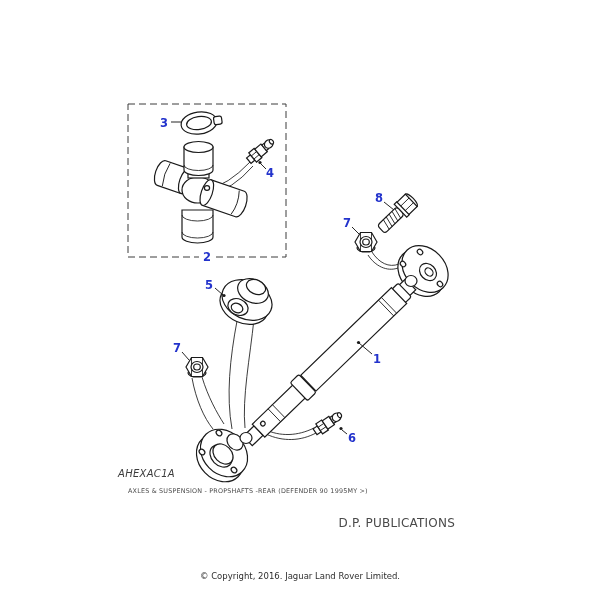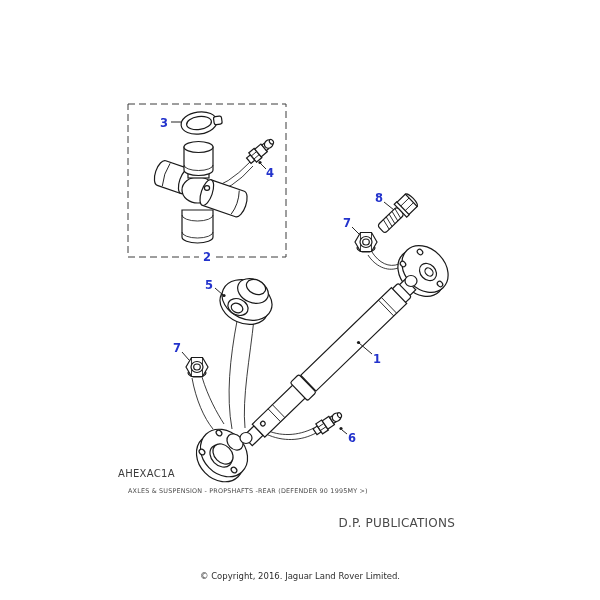--- a/index.html
+++ b/index.html
@@ -7,21 +7,21 @@
     width:600px;height:600px;background:#ffffff;position:relative;overflow:hidden;
     font-family:"DejaVu Sans","Liberation Sans",sans-serif;
   }
   svg{position:absolute;left:0;top:0;}
   .outline{fill:#ffffff;stroke:#1a1a1a;stroke-width:1.2;}
   .thin{fill:none;stroke:#1a1a1a;stroke-width:0.85;}
   .wire{fill:none;stroke:#1a1a1a;stroke-width:0.85;}
   .leader{stroke:#1a1a1a;stroke-width:0.95;}
   .callout{font-size:11.5px;font-weight:bold;fill:#2333cc;}
   .dot{fill:#1a1a1a;}
-  .code-label{position:absolute;left:118px;top:468px;font-size:10px;color:#3c3c3c;letter-spacing:.3px;}
+  .code-label{position:absolute;left:118px;top:468px;font-size:10px;color:#3c3c3c;letter-spacing:.3px;font-style:italic;}
   .footer-left{position:absolute;left:128px;top:487px;font-size:6.4px;color:#4a4a4a;letter-spacing:.2px;}
   .footer-right{position:absolute;right:145px;top:516px;font-size:12px;color:#4a4a4a;letter-spacing:.2px;}
   .copyright{position:absolute;left:0;top:571px;width:600px;text-align:center;font-size:8.5px;color:#2e2e2e;}
 </style>
 </head>
 <body>
 
 <svg width="600" height="600" viewBox="0 0 600 600">
 
   <g>

